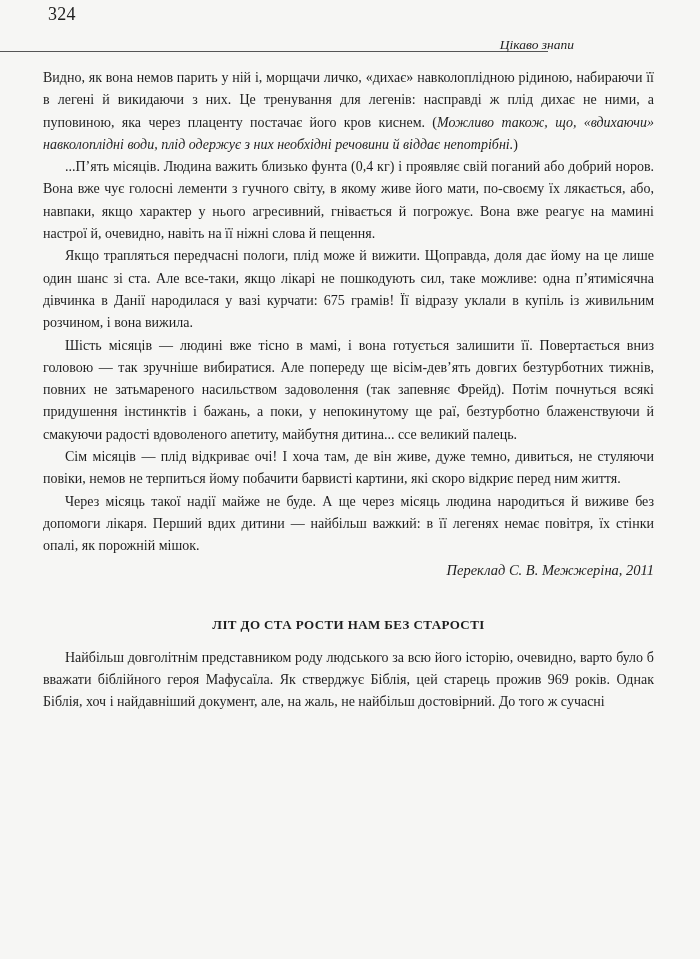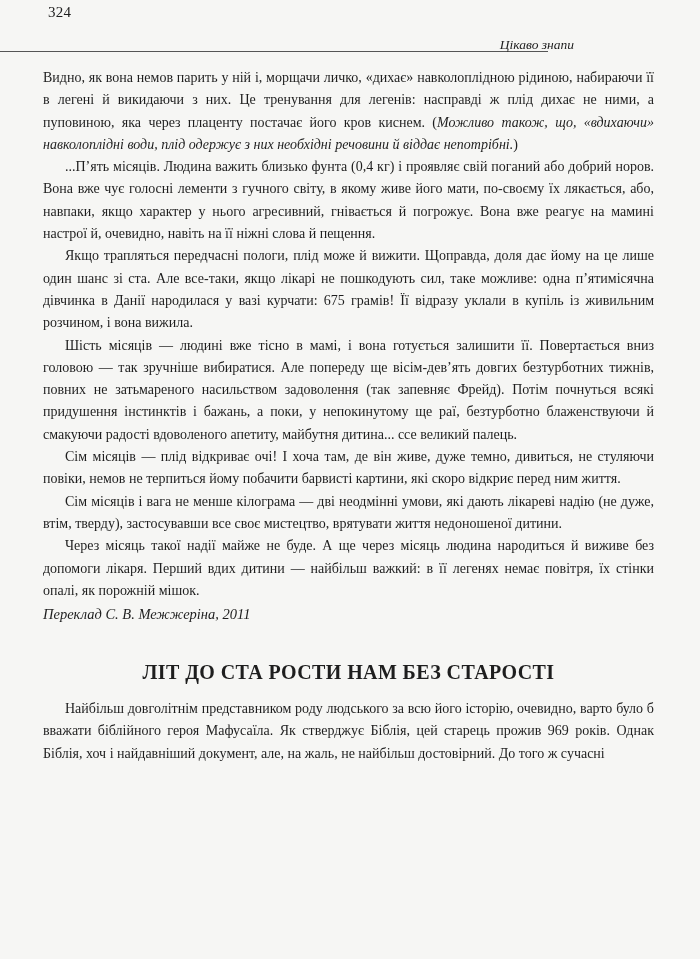--- a/index.html
+++ b/index.html
@@ -9,21 +9,21 @@
       background: #f6f6f4;
       color: #1e1e1e;
       font-family: "Liberation Serif", "DejaVu Serif", serif;
       position: relative;
       overflow: hidden;
     }
     .page-number {
       position: absolute;
       left: 48px;
       top: 4px;
-      font-size: 15px;
+      font-size: 18px;
       letter-spacing: 0.3px;
     }
     .running-header {
       position: absolute;
       left: 0;
       top: 37px;
       width: 596px;
       height: 20px;
     }
     .running-header .rule {
@@ -50,29 +50,30 @@
       margin: 0;
       font-size: 14px;
       line-height: 22.3px;
       text-align: justify;
       text-indent: 22px;
       hyphens: manual;
     }
     p.first { text-indent: 0; }
     p .it { font-style: italic; }
     .attribution {
+      text-align: right;
       font-style: italic;
       font-size: 14.5px;
       line-height: 22px;
       margin-top: 1px;
     }
     h2 {
       margin: 36px 0 14px 0;
       text-align: center;
-      font-size: 20px;
+      font-size: 13px;
       font-weight: bold;
       letter-spacing: 0.4px;
     }
   </style>
 </head>
 <body>
 
 <div class="page-number">324</div>
 
 <div class="running-header">
@@ -80,21 +81,20 @@
   <div class="section">Цікаво знапи</div>
 </div>
 
 <div class="content">
   <div id="article1">
       <p class="first"><span>Видно, як вона немов парить у ній і, морщачи личко, «дихає» навколоплідною рідиною, набираючи її в легені й викидаючи з них. Це тренування для легенів: насправді ж плід дихає не ними, а пуповиною, яка через плаценту постачає його кров киснем. (</span><span class="it">Можливо також, що, «вдихаючи» навколоплідні води, плід одержує з них необхідні речовини й віддає непотрібні.</span><span>)</span></p>
       <p><span>...П’ять місяців. Людина важить близько фунта (0,4 кг) і проявляє свій поганий або добрий норов. Вона вже чує голосні лементи з гучного світу, в якому живе його мати, по-своєму їх лякається, або, навпаки, якщо характер у нього агресивний, гнівається й погрожує. Вона вже реагує на мамині настрої й, очевидно, навіть на її ніжні слова й пещення.</span></p>
       <p><span>Якщо трапляться передчасні пологи, плід може й вижити. Щоправда, доля дає йому на це лише один шанс зі ста. Але все-таки, якщо лікарі не пошкодують сил, таке можливе: одна п’ятимісячна дівчинка в Данії народилася у вазі курчати: 675 грамів! Її відразу уклали в купіль із живильним розчином, і вона вижила.</span></p>
       <p><span>Шість місяців — людині вже тісно в мамі, і вона готується залишити її. Повертається вниз головою — так зручніше вибиратися. Але попереду ще вісім-дев’ять довгих безтурботних тижнів, повних не затьмареного насильством задоволення (так запевняє Фрейд). Потім почнуться всякі придушення інстинктів і бажань, а поки, у непокинутому ще раї, безтурботно блаженствуючи й смакуючи радості вдоволеного апетиту, майбутня дитина... ссе великий палець.</span></p>
       <p><span>Сім місяців — плід відкриває очі! І хоча там, де він живе, дуже темно, дивиться, не стуляючи повіки, немов не терпиться йому побачити барвисті картини, які скоро відкриє перед ним життя.</span></p>
-      <p><span>Сім місяців і вага не менше кілограма — дві неодмінні умови, які дають лікареві надію (не дуже, втім, тверду), застосувавши все своє мистецтво, врятувати життя недоношеної дитини.</span></p>
       <p><span>Через місяць такої надії майже не буде. А ще через місяць людина народиться й виживе без допомоги лікаря. Перший вдих дитини — найбільш важкий: в її легенях немає повітря, їх стінки опалі, як порожній мішок.</span></p>
     </div>
   <div class="attribution">Переклад С. В. Межжеріна, 2011</div>
 
   <h2>ЛІТ ДО СТА РОСТИ НАМ БЕЗ СТАРОСТІ</h2>
   <div id="article2">
       <p><span>Найбільш довголітнім представником роду людського за всю його історію, очевидно, варто було б вважати біблійного героя Мафусаїла. Як стверджує Біблія, цей старець прожив 969 років. Однак Біблія, хоч і найдавніший документ, але, на жаль, не найбільш достовірний. До того ж сучасні</span></p>
     </div>
 </div>
 

